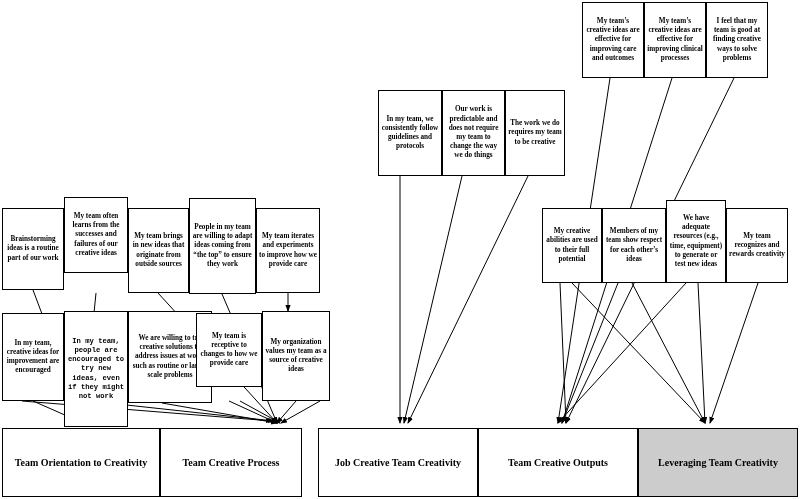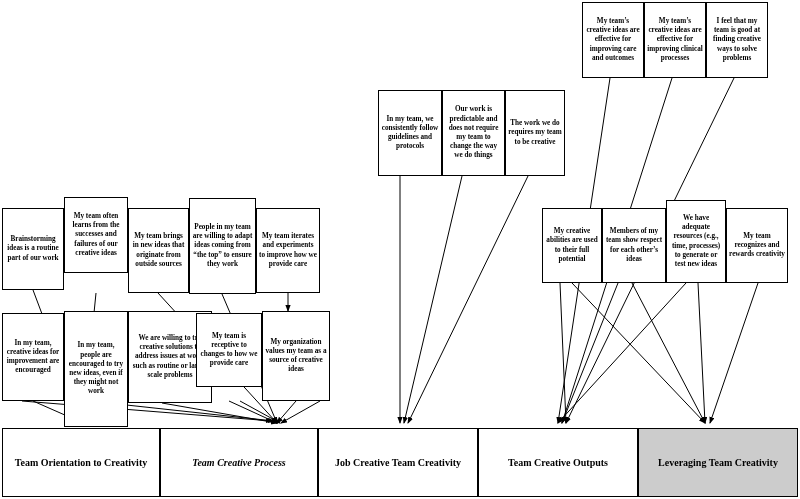--- a/index.html
+++ b/index.html
@@ -116,21 +116,21 @@
       </div>
       <div class="node" style="left: 189px; top: 198px; width: 67px; height: 96px;">
         <span class="node-text">People in my team are willing to adapt ideas coming from “the top” to ensure they work</span>
       </div>
       <div class="node" style="left: 256px; top: 208px; width: 64px; height: 85px;">
         <span class="node-text">My team iterates and experiments to improve how we provide care</span>
       </div>
       <div class="node" style="left: 2px; top: 313px; width: 62px; height: 88px;">
         <span class="node-text">In my team, creative ideas for improvement are encouraged</span>
       </div>
-      <div class="node" style="left: 64px; top: 311px; width: 64px; height: 116px;">
+      <div class="node" style="left: 64px; top: 311px; width: 64px; height: 116px; font-family: Liberation Mono, monospace;">
         <span class="node-text">In my team, people are encouraged to try new ideas, even if they might not work</span>
       </div>
       <div class="node" style="left: 128px; top: 311px; width: 84px; height: 92px;">
         <span class="node-text">We are willing to try creative solutions to address issues at work, such as routine or large-scale problems</span>
       </div>
       <div class="node" style="left: 196px; top: 313px; width: 66px; height: 74px;">
         <span class="node-text">My team is receptive to changes to how we provide care</span>
       </div>
       <div class="node" style="left: 262px; top: 311px; width: 68px; height: 90px;">
         <span class="node-text">My organization values my team as a source of creative ideas</span>
@@ -153,31 +153,31 @@
       <div class="node" style="left: 706px; top: 2px; width: 62px; height: 76px;">
         <span class="node-text">I feel that my team is good at finding creative ways to solve problems</span>
       </div>
       <div class="node" style="left: 542px; top: 208px; width: 60px; height: 75px;">
         <span class="node-text">My creative abilities are used to their full potential</span>
       </div>
       <div class="node" style="left: 602px; top: 208px; width: 64px; height: 75px;">
         <span class="node-text">Members of my team show respect for each other’s ideas</span>
       </div>
       <div class="node" style="left: 666px; top: 200px; width: 60px; height: 83px;">
-        <span class="node-text">We have adequate resources (e.g., time, processes) to generate or test new ideas</span>
+        <span class="node-text">We have adequate resources (e.g., time, equipment) to generate or test new ideas</span>
       </div>
       <div class="node" style="left: 726px; top: 208px; width: 62px; height: 75px;">
         <span class="node-text">My team recognizes and rewards creativity</span>
       </div>
     </div>
   <div id="cat-layer">
       <div class="cat" style="left: 2px; top: 428px; width: 158px; height: 69px;">
         <span>Team Orientation to Creativity</span>
       </div>
-      <div class="cat" style="left: 160px; top: 428px; width: 158px; height: 69px; font-style: italic;">
+      <div class="cat" style="left: 160px; top: 428px; width: 142px; height: 69px;">
         <span>Team Creative Process</span>
       </div>
       <div class="cat" style="left: 318px; top: 428px; width: 160px; height: 69px;">
         <span>Job Creative Team Creativity</span>
       </div>
       <div class="cat" style="left: 478px; top: 428px; width: 160px; height: 69px;">
         <span>Team Creative Outputs</span>
       </div>
       <div class="cat shaded" style="left: 638px; top: 428px; width: 160px; height: 69px; background: rgb(204, 204, 204);">
         <span>Leveraging Team Creativity</span>

